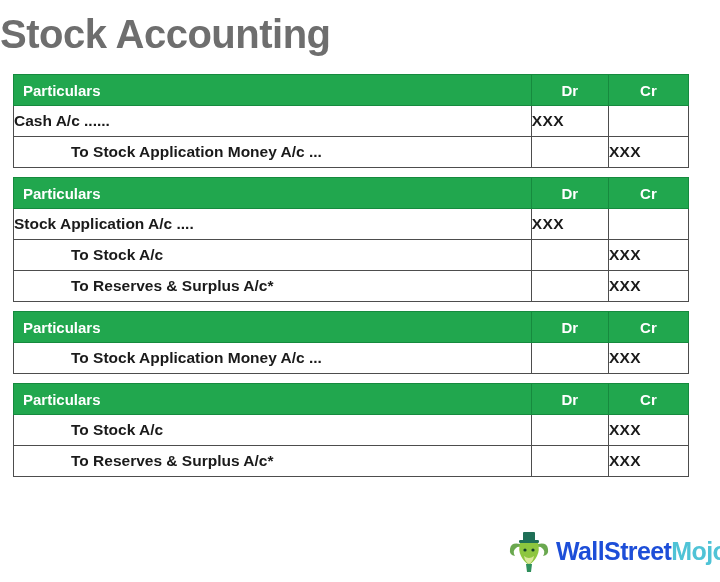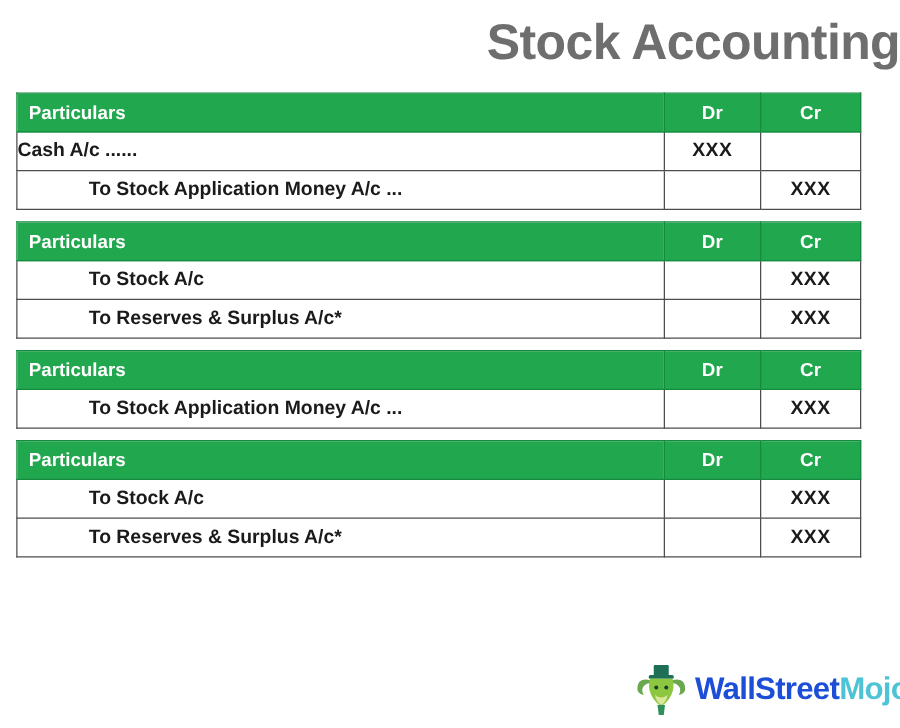--- a/index.html
+++ b/index.html
@@ -15,21 +15,21 @@
     font-family: "Liberation Sans", sans-serif;
     -webkit-font-smoothing: antialiased;
   }
 
   
   .page-title {
     position: absolute;
     left: 0;
     top: 6px;
     width: 720px;
-    text-align: right;
+    text-align: left;
     font-size: 40px;
     font-weight: bold;
     color: #6e6e6e;
     letter-spacing: -0.5px;
     line-height: 56px;
     white-space: nowrap;
   }
 
   
   .tables-area {
@@ -83,21 +83,21 @@
   
   .cell-particulars {
     text-align: left;
     padding-left: 8px;
     white-space: nowrap;
   }
   .cell-particulars.indented {
     padding-left: 57px;
   }
   .cell-amount {
-    text-align: center;
+    text-align: left;
     font-size: 15.5px;
     letter-spacing: 0.4px;
   }
 
   
   .logo-wrap {
     position: absolute;
     left: 507px;
     top: 527px;
     width: 213px;
@@ -162,20 +162,25 @@
       </colgroup>
       <thead>
         <tr>
           <th class="h-particulars">Particulars</th>
           <th class="h-dr">Dr</th>
           <th class="h-cr">Cr</th>
         </tr>
       </thead>
       <tbody>
         <tr>
+          <td class="cell-particulars">Stock Application A/c ....</td>
+          <td class="cell-amount">XXX</td>
+          <td class="cell-amount"></td>
+        </tr>
+        <tr>
           <td class="cell-particulars indented">To Stock A/c</td>
           <td class="cell-amount"></td>
           <td class="cell-amount">XXX</td>
         </tr>
         <tr>
           <td class="cell-particulars indented">To Reserves &amp; Surplus A/c*</td>
           <td class="cell-amount"></td>
           <td class="cell-amount">XXX</td>
         </tr>
       </tbody>

